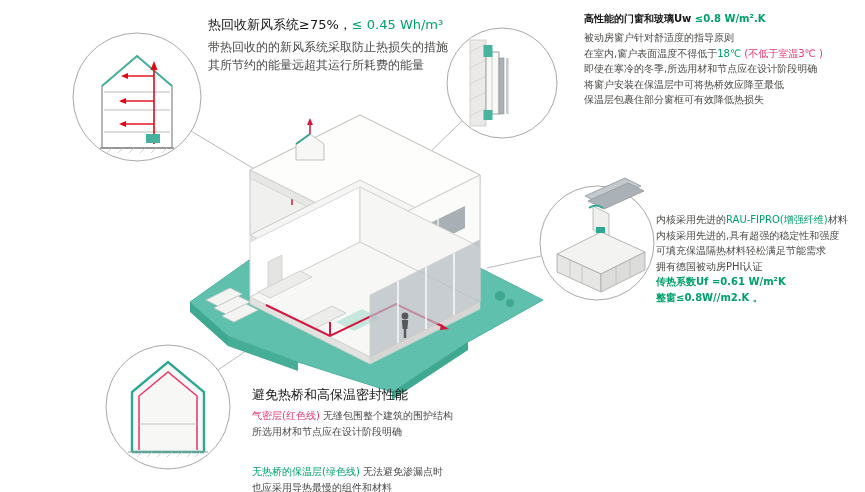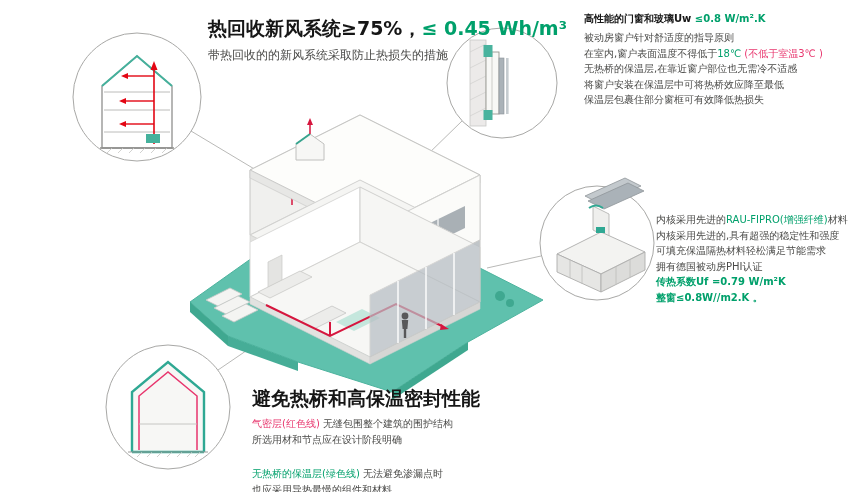--- a/index.html
+++ b/index.html
@@ -1,29 +1,29 @@
 <!DOCTYPE html>
 <html><head>
 <meta charset="utf-8">
 <style>
   html,body{margin:0;padding:0;background:#fff;}
   .canvas{position:relative;width:865px;height:492px;background:#ffffff;overflow:hidden;
           font-family:"DejaVu Sans","Liberation Sans",sans-serif;color:#3f3f3d;}
   .canvas svg{position:absolute;left:0;top:0;}
   .block{position:absolute;}
-  .ttl{font-weight:bold;font-size:19px;color:#161616;white-space:nowrap;}
+  .ttl{font-weight:normal;font-size:13px;color:#161616;white-space:nowrap;}
   .ttl-sm{font-weight:bold;font-size:10px;color:#161616;white-space:nowrap;}
   .body10{font-size:10px;line-height:1.55;color:#4a4a48;}
   .body105{font-size:12px;line-height:1.5;color:#4a4a48;}
   .ln{white-space:nowrap;}
   .green{color:#00a06b;}
   .green-b{color:#00a06b;font-weight:bold;}
   .pink{color:#e8356d;text-align:right;}
   .red{color:#e8356d;margin-top:21px;}
-  .gap{margin-top:19px;}
+  .gap{margin-top:25px;}
   .note{font-size:9px;color:#4a4a48;margin-top:7px;white-space:nowrap;}
   .mt4{margin-top:4px;}
 </style>
 </head>
 <body>
 
 <div class="canvas">
 
   <svg width="865" height="492" viewBox="0 0 865 492">
 
@@ -194,47 +194,48 @@
       </g>
     </g>
   </svg>
 
   <div class="block" style="left:208px;top:16px;width:370px;">
     <div class="ttl">
       <span>热回收新风系统≥75%，</span><span class="green">≤ 0.45 Wh/m³</span>
     </div>
     <div class="body105 mt4">
       <div class="ln">带热回收的的新风系统采取防止热损失的措施</div>
+      <div class="ln">其所节约的能量远超其运行所耗费的能量</div>
     </div>
   </div>
 
   <div class="block" style="left:584px;top:12px;width:278px;">
     <div class="ttl-sm">
       <span>高性能的门窗和玻璃Uw </span><span class="green">≤0.8 W/m².K</span>
     </div>
     <div class="body10 mt4">
       <div class="ln">被动房窗户针对舒适度的指导原则</div>
       <div class="ln">
         <span>在室内,窗户表面温度不得低于</span><span class="green">18℃</span><span class="red"> (不低于室温3℃ )</span>
       </div>
-      <div class="ln">无热桥的保温层,在靠近窗户部位也无需冷不适感</div>
+      <div class="ln">即使在寒冷的冬季,所选用材和节点应在设计阶段明确</div>
       <div class="ln">将窗户安装在保温层中可将热桥效应降至最低</div>
       <div class="ln">保温层包裹住部分窗框可有效降低热损失</div>
     </div>
   </div>
 
   <div class="block" style="left:656px;top:212px;width:208px;">
     <div class="body10">
       <div class="ln">
         <span>内核采用先进的</span><span class="green">RAU-FIPRO(增强纤维)</span><span>材料</span>
       </div>
       <div class="ln">内核采用先进的,具有超强的稳定性和强度</div>
       <div class="ln">可填充保温隔热材料轻松满足节能需求</div>
       <div class="ln">拥有德国被动房PHI认证</div>
-      <div class="ln green-b">传热系数Uf =0.79 W/m²K</div>
+      <div class="ln green-b">传热系数Uf =0.61 W/m²K</div>
       <div class="ln green-b">整窗≤0.8W//m2.K 。</div>
     </div>
   </div>
 
   <div class="block" style="left:252px;top:386px;width:360px;">
     <div class="ttl">避免热桥和高保温密封性能</div>
     <div class="body10 mt4">
       <div class="ln">
         <span class="pink">气密层(红色线)</span><span> 无缝包围整个建筑的围护结构</span>
       </div>

